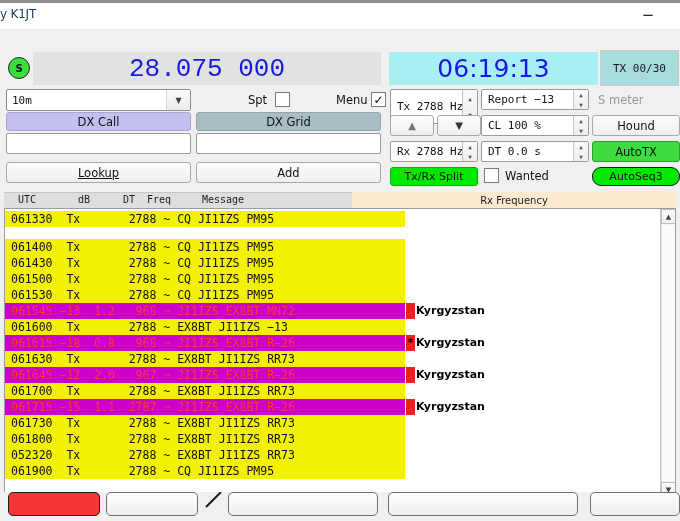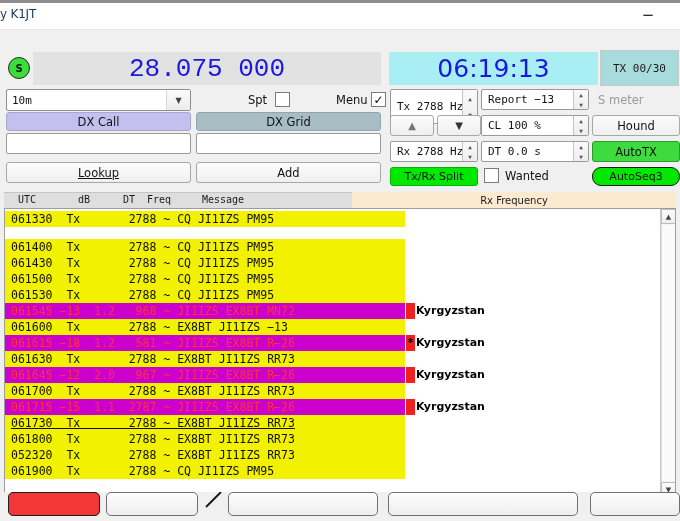--- a/index.html
+++ b/index.html
@@ -422,26 +422,26 @@
 
   <div id="log-body">
     <div id="log-rows">
         <div class="logrow"><div class="rowbg" style="width: 400px; background: rgb(242, 242, 0);"></div><div class="rowtext" style="color: rgb(16, 16, 16);">061330  Tx       2788 ~ CQ JI1IZS PM95</div></div>
         <div class="logrow"><div class="rowbg" style="width: 400px; background: rgb(242, 242, 0);"></div><div class="rowtext" style="color: rgb(16, 16, 16); margin-top: 12px;">061400  Tx       2788 ~ CQ JI1IZS PM95</div></div>
         <div class="logrow"><div class="rowbg" style="width: 400px; background: rgb(242, 242, 0);"></div><div class="rowtext" style="color: rgb(16, 16, 16);">061430  Tx       2788 ~ CQ JI1IZS PM95</div></div>
         <div class="logrow"><div class="rowbg" style="width: 400px; background: rgb(242, 242, 0);"></div><div class="rowtext" style="color: rgb(16, 16, 16);">061500  Tx       2788 ~ CQ JI1IZS PM95</div></div>
         <div class="logrow"><div class="rowbg" style="width: 400px; background: rgb(242, 242, 0);"></div><div class="rowtext" style="color: rgb(16, 16, 16);">061530  Tx       2788 ~ CQ JI1IZS PM95</div></div>
         <div class="logrow"><div class="rowbg" style="width: 400px; background: rgb(204, 0, 204);"></div><div class="rowtext" style="color: rgb(255, 51, 51);">061545 −13  1.2   968 ~ JI1IZS EX8BT MN72</div><div class="tag" style="left: 401px;"><span class="swatch" style="background: rgb(239, 32, 32);"></span><span>Kyrgyzstan</span></div></div>
         <div class="logrow"><div class="rowbg" style="width: 400px; background: rgb(242, 242, 0);"></div><div class="rowtext" style="color: rgb(16, 16, 16);">061600  Tx       2788 ~ EX8BT JI1IZS −13</div></div>
-        <div class="logrow"><div class="rowbg" style="width: 400px; background: rgb(204, 0, 204);"></div><div class="rowtext" style="color: rgb(255, 51, 51);">061615 −18  1.2   581 ~ JI1IZS EX8BT R−26</div><div class="tag" style="left: 401px;"><span class="swatch" style="background: rgb(239, 32, 32);"></span><span class="star">*</span><span>Kyrgyzstan</span></div></div>
+        <div class="logrow"><div class="rowbg" style="width: 400px; background: rgb(204, 0, 204);"></div><div class="rowtext" style="color: rgb(255, 51, 51);">061615 −18  0.8   968 ~ JI1IZS EX8BT R−26</div><div class="tag" style="left: 401px;"><span class="swatch" style="background: rgb(239, 32, 32);"></span><span class="star">*</span><span>Kyrgyzstan</span></div></div>
         <div class="logrow"><div class="rowbg" style="width: 400px; background: rgb(242, 242, 0);"></div><div class="rowtext" style="color: rgb(16, 16, 16);">061630  Tx       2788 ~ EX8BT JI1IZS RR73</div></div>
         <div class="logrow"><div class="rowbg" style="width: 400px; background: rgb(204, 0, 204);"></div><div class="rowtext" style="color: rgb(255, 51, 51);">061645 −12  2.0   967 ~ JI1IZS EX8BT R−26</div><div class="tag" style="left: 401px;"><span class="swatch" style="background: rgb(239, 32, 32);"></span><span>Kyrgyzstan</span></div></div>
         <div class="logrow"><div class="rowbg" style="width: 400px; background: rgb(242, 242, 0);"></div><div class="rowtext" style="color: rgb(16, 16, 16);">061700  Tx       2788 ~ EX8BT JI1IZS RR73</div></div>
         <div class="logrow"><div class="rowbg" style="width: 400px; background: rgb(204, 0, 204);"></div><div class="rowtext" style="color: rgb(255, 51, 51);">061715 −15  1.1  2787 ~ JI1IZS EX8BT R−26</div><div class="tag" style="left: 401px;"><span class="swatch" style="background: rgb(239, 32, 32);"></span><span>Kyrgyzstan</span></div></div>
-        <div class="logrow"><div class="rowbg" style="width: 400px; background: rgb(242, 242, 0);"></div><div class="rowtext" style="color: rgb(16, 16, 16); text-decoration: underline;">061730  Tx       2788 ~ EX8BT JI1IZS RR73</div></div>
+        <div class="logrow"><div class="rowbg" style="width: 400px; background: rgb(242, 242, 0);"></div><div class="rowtext" style="color: rgb(16, 16, 16);">061730  Tx       2788 ~ EX8BT JI1IZS RR73</div></div>
         <div class="logrow"><div class="rowbg" style="width: 400px; background: rgb(242, 242, 0);"></div><div class="rowtext" style="color: rgb(16, 16, 16);">061800  Tx       2788 ~ EX8BT JI1IZS RR73</div></div>
         <div class="logrow"><div class="rowbg" style="width: 400px; background: rgb(242, 242, 0);"></div><div class="rowtext" style="color: rgb(16, 16, 16);">052320  Tx       2788 ~ EX8BT JI1IZS RR73</div></div>
         <div class="logrow"><div class="rowbg" style="width: 400px; background: rgb(242, 242, 0);"></div><div class="rowtext" style="color: rgb(16, 16, 16);">061900  Tx       2788 ~ CQ JI1IZS PM95</div></div>
       </div>
     <div id="log-scroll">
       <div class="sb-arrow" id="sb-up">▲</div>
       <div id="sb-track"></div>
       <div class="sb-arrow" id="sb-down">▼</div>
     </div>
   </div>

